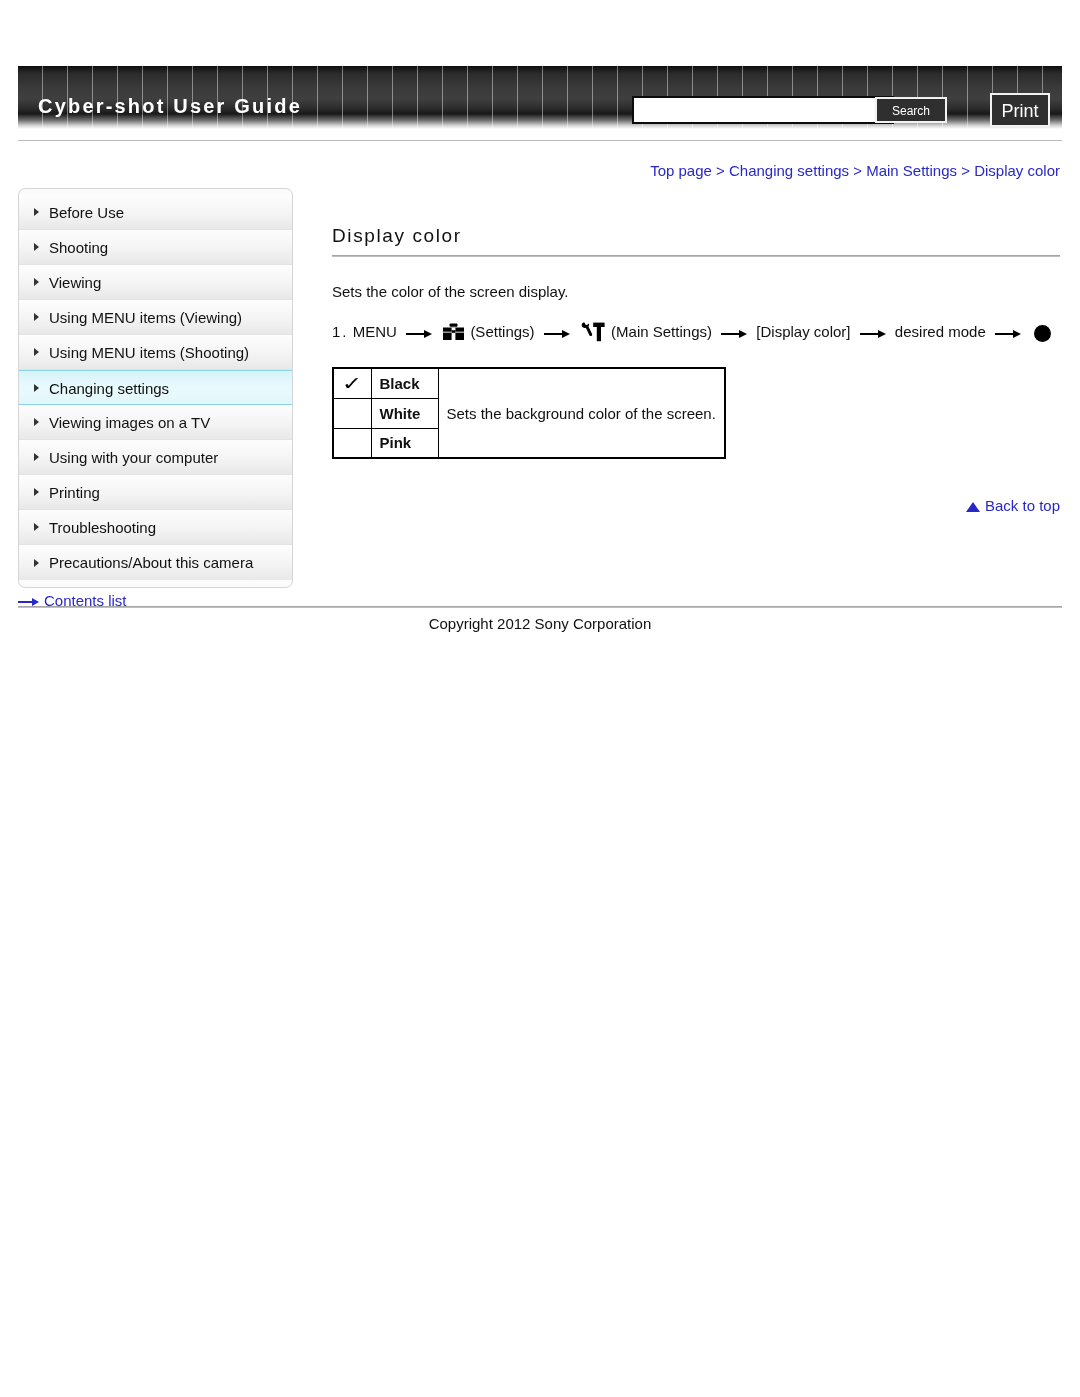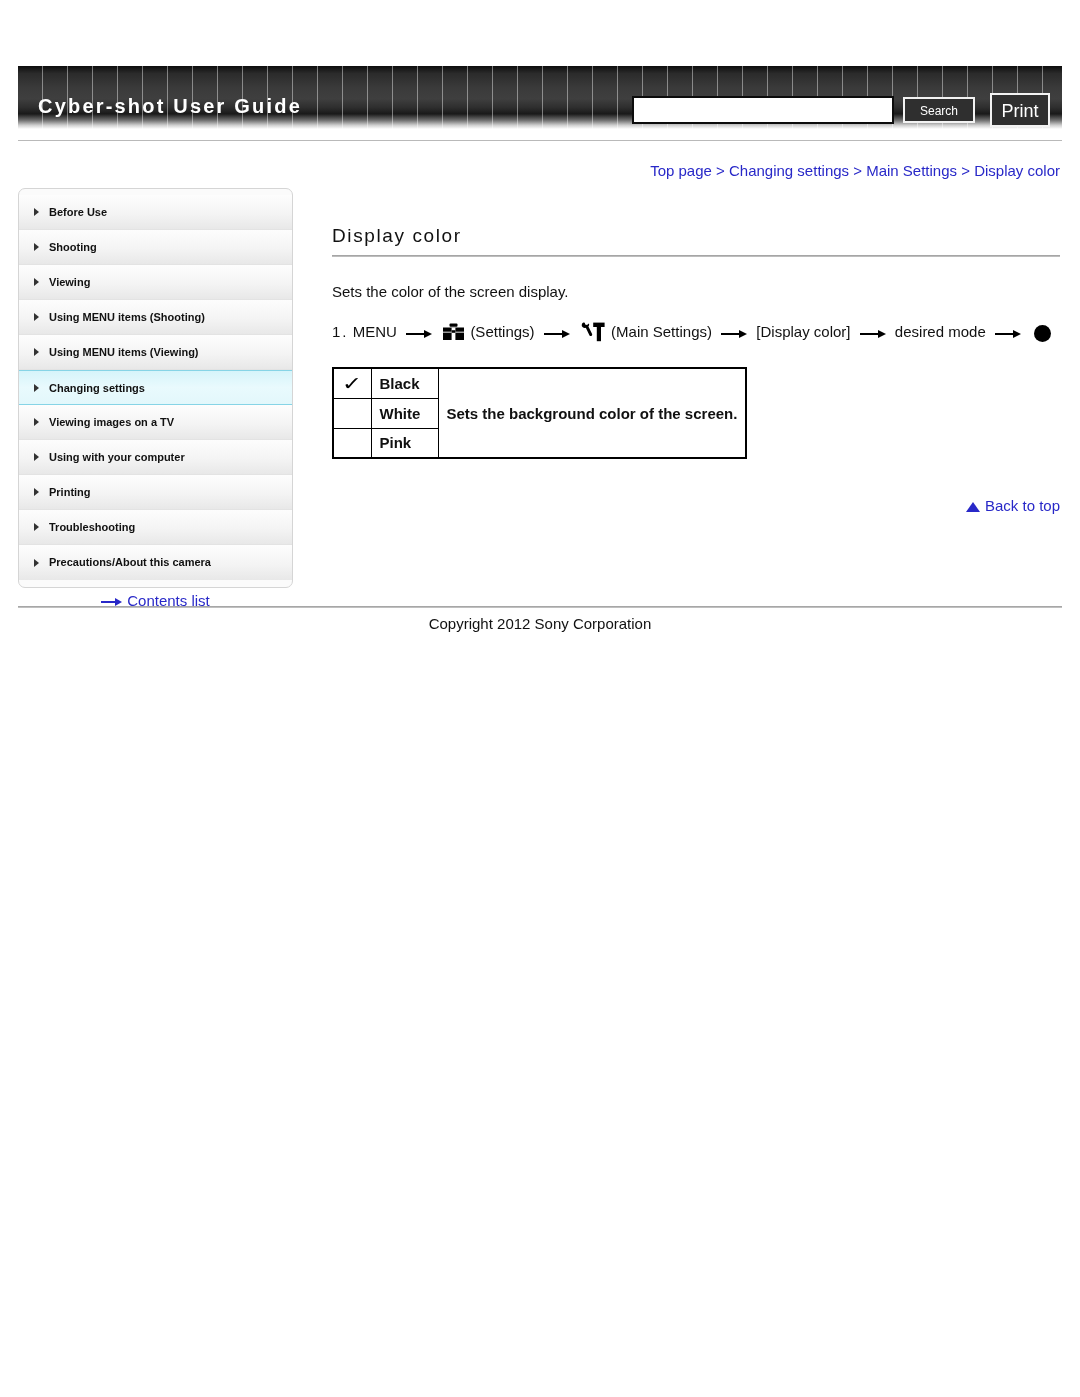--- a/index.html
+++ b/index.html
@@ -45,21 +45,21 @@
   .btn {
     position: absolute;
     background: #2f2f2f;
     border: 2px solid #f2f2f2;
     color: #ffffff;
     font-family: "Liberation Sans", sans-serif;
     text-align: center; white-space: nowrap;
     cursor: pointer;
   }
   .btn-search {
-    left: 903px; top: 97px; width: 72px; height: 26px;
+    left: 875px; top: 97px; width: 72px; height: 26px;
     font-size: 12px; line-height: 22px;
   }
   .btn-print {
     left: 990px; top: 93px; width: 60px; height: 34px;
     font-size: 18px; line-height: 30px;
   }
 
   
   .breadcrumb {
     position: absolute; right: 20px; top: 162px;
@@ -73,47 +73,46 @@
     border: 1px solid #d5d5d5;
     border-radius: 7px;
     background: #fbfbfb;
     overflow: hidden;
     padding: 6px 0 7px 0;
   }
   .nav-item {
     position: relative;
     height: 35px; line-height: 35px;
     padding-left: 30px;
-    font-size: 11px; color: #111111;
+    font-size: 15px; color: #111111;
     background: linear-gradient(to bottom, #fdfdfd 0%, #f4f4f4 55%, #e8e8e8 100%);
     border-bottom: 1px solid #e3e3e3;
     white-space: nowrap;
     cursor: pointer;
-    font-weight: bold;
   }
   .nav-item:last-child { border-bottom: none; }
   .nav-item .tri {
     position: absolute; left: 15px; top: 50%;
     margin-top: -4px;
     width: 0; height: 0;
     border-left: 5px solid #333333;
     border-top: 4px solid transparent;
     border-bottom: 4px solid transparent;
   }
   .nav-item.active {
     background: linear-gradient(to bottom, #d6f4fa 0%, #e9fafd 50%, #e2f7fb 100%);
     border-top: 1px solid #86d4e6;
     border-bottom: 1px solid #86d4e6;
     color: #111111;
   }
 
   .contents-link {
     position: absolute; left: 18px; top: 592px;
     width: 275px;
-    text-align: center;
+    text-align: left;
     font-size: 15px; color: #2828c8;
     white-space: nowrap;
     cursor: pointer;
   }
   .contents-link .arrow {
     display: inline-block; position: relative;
     width: 22px; height: 8px; margin-right: 4px;
     vertical-align: middle;
   }
   .contents-link .arrow::before {
@@ -175,21 +174,21 @@
   .opt-table td {
     border: 1px solid #000;
     font-size: 15px;
     color: #111;
     padding: 4px 8px;
     height: 30px;
     background: #fff;
   }
   .opt-table td.check-cell { width: 38px; text-align: center; padding: 0; }
   .opt-table td.name-cell { width: 67px; font-weight: bold; }
-  .opt-table td.desc-cell { white-space: nowrap; font-weight: bold; }
+  .opt-table td.desc-cell { white-space: nowrap; }
   .check-mark {
     display: inline-block;
     font-size: 19px;
     line-height: 1;
     color: #000;
     transform: scaleX(1.25);
   }
 
   
   .back-to-top {
@@ -230,22 +229,22 @@
   <button class="btn btn-print">Print</button>
 
   <div class="breadcrumb">
     <span>Top page &gt; Changing settings &gt; Main Settings &gt; Display color</span>
   </div>
 
   <div class="sidebar" id="sidebar">
       <div class="nav-item"><span class="tri"></span><span>Before Use</span></div>
       <div class="nav-item"><span class="tri"></span><span>Shooting</span></div>
       <div class="nav-item"><span class="tri"></span><span>Viewing</span></div>
+      <div class="nav-item"><span class="tri"></span><span>Using MENU items (Viewing)</span></div>
       <div class="nav-item"><span class="tri"></span><span>Using MENU items (Shooting)</span></div>
-      <div class="nav-item"><span class="tri"></span><span>Using MENU items (Viewing)</span></div>
       <div class="nav-item active"><span class="tri"></span><span>Changing settings</span></div>
       <div class="nav-item"><span class="tri"></span><span>Viewing images on a TV</span></div>
       <div class="nav-item"><span class="tri"></span><span>Using with your computer</span></div>
       <div class="nav-item"><span class="tri"></span><span>Printing</span></div>
       <div class="nav-item"><span class="tri"></span><span>Troubleshooting</span></div>
       <div class="nav-item"><span class="tri"></span><span>Precautions/About this camera</span></div>
     </div>
 
   <div class="contents-link">
     <span class="arrow"></span><span>Contents list</span>

